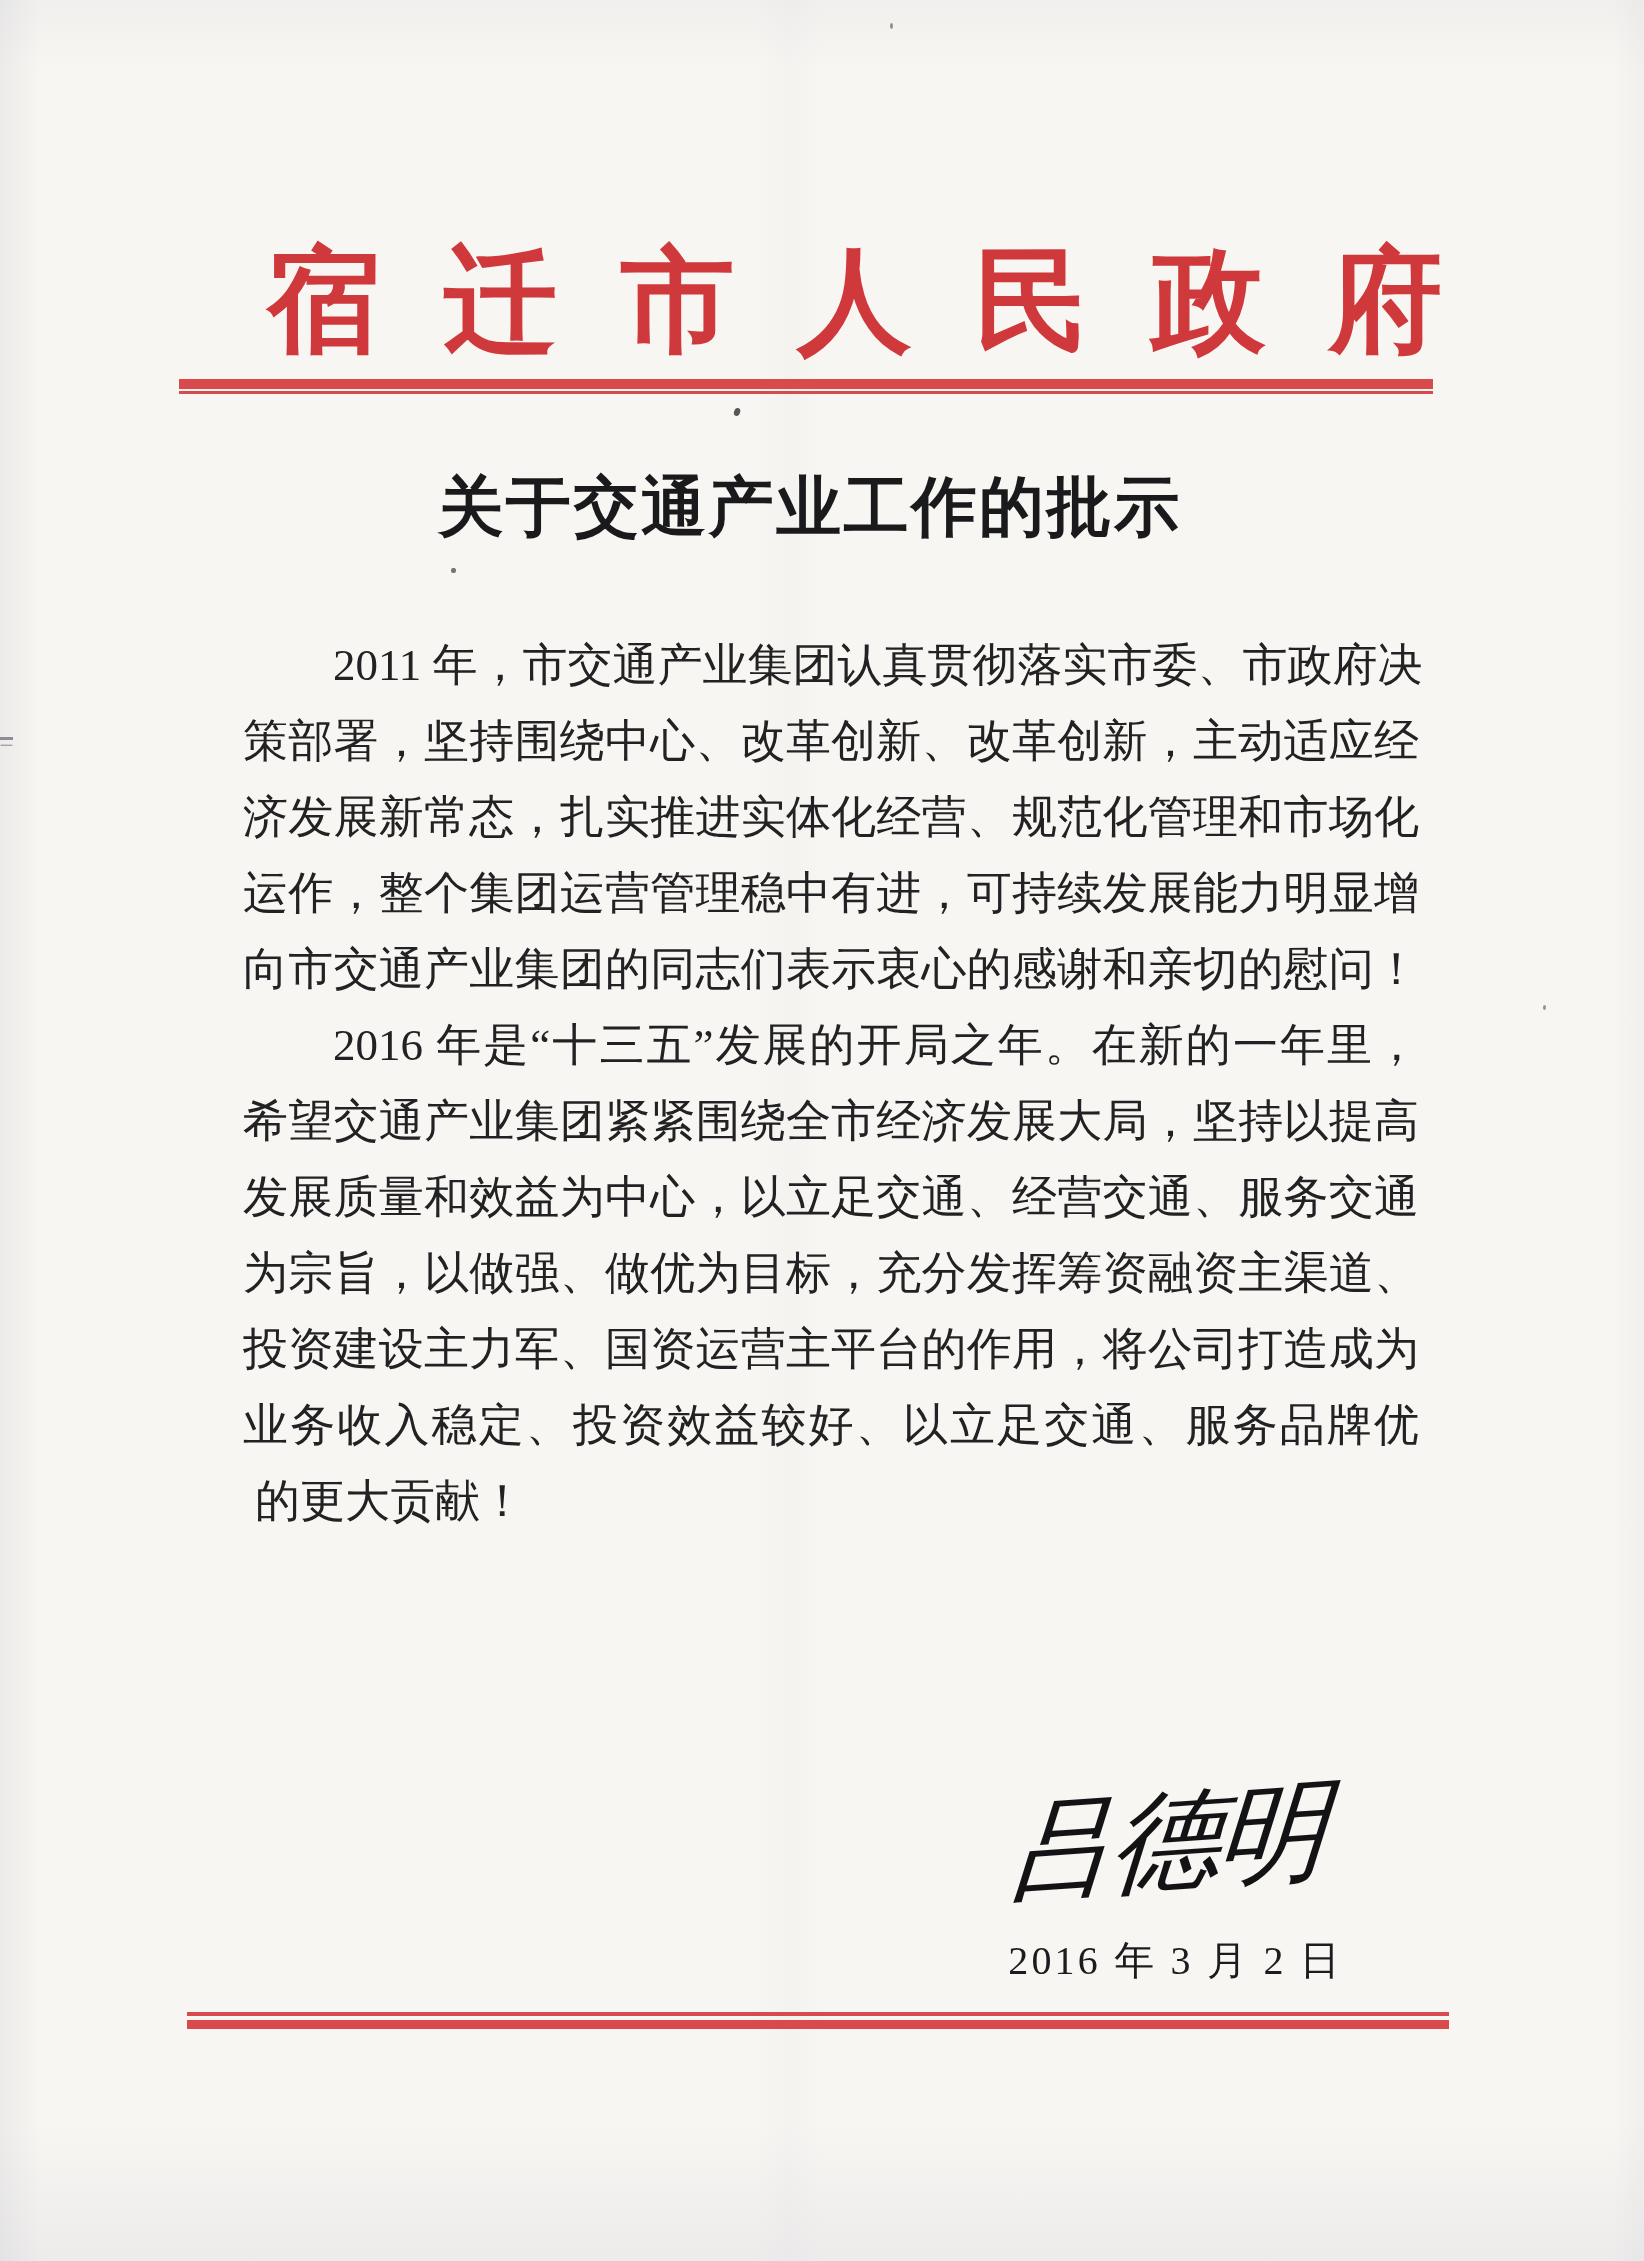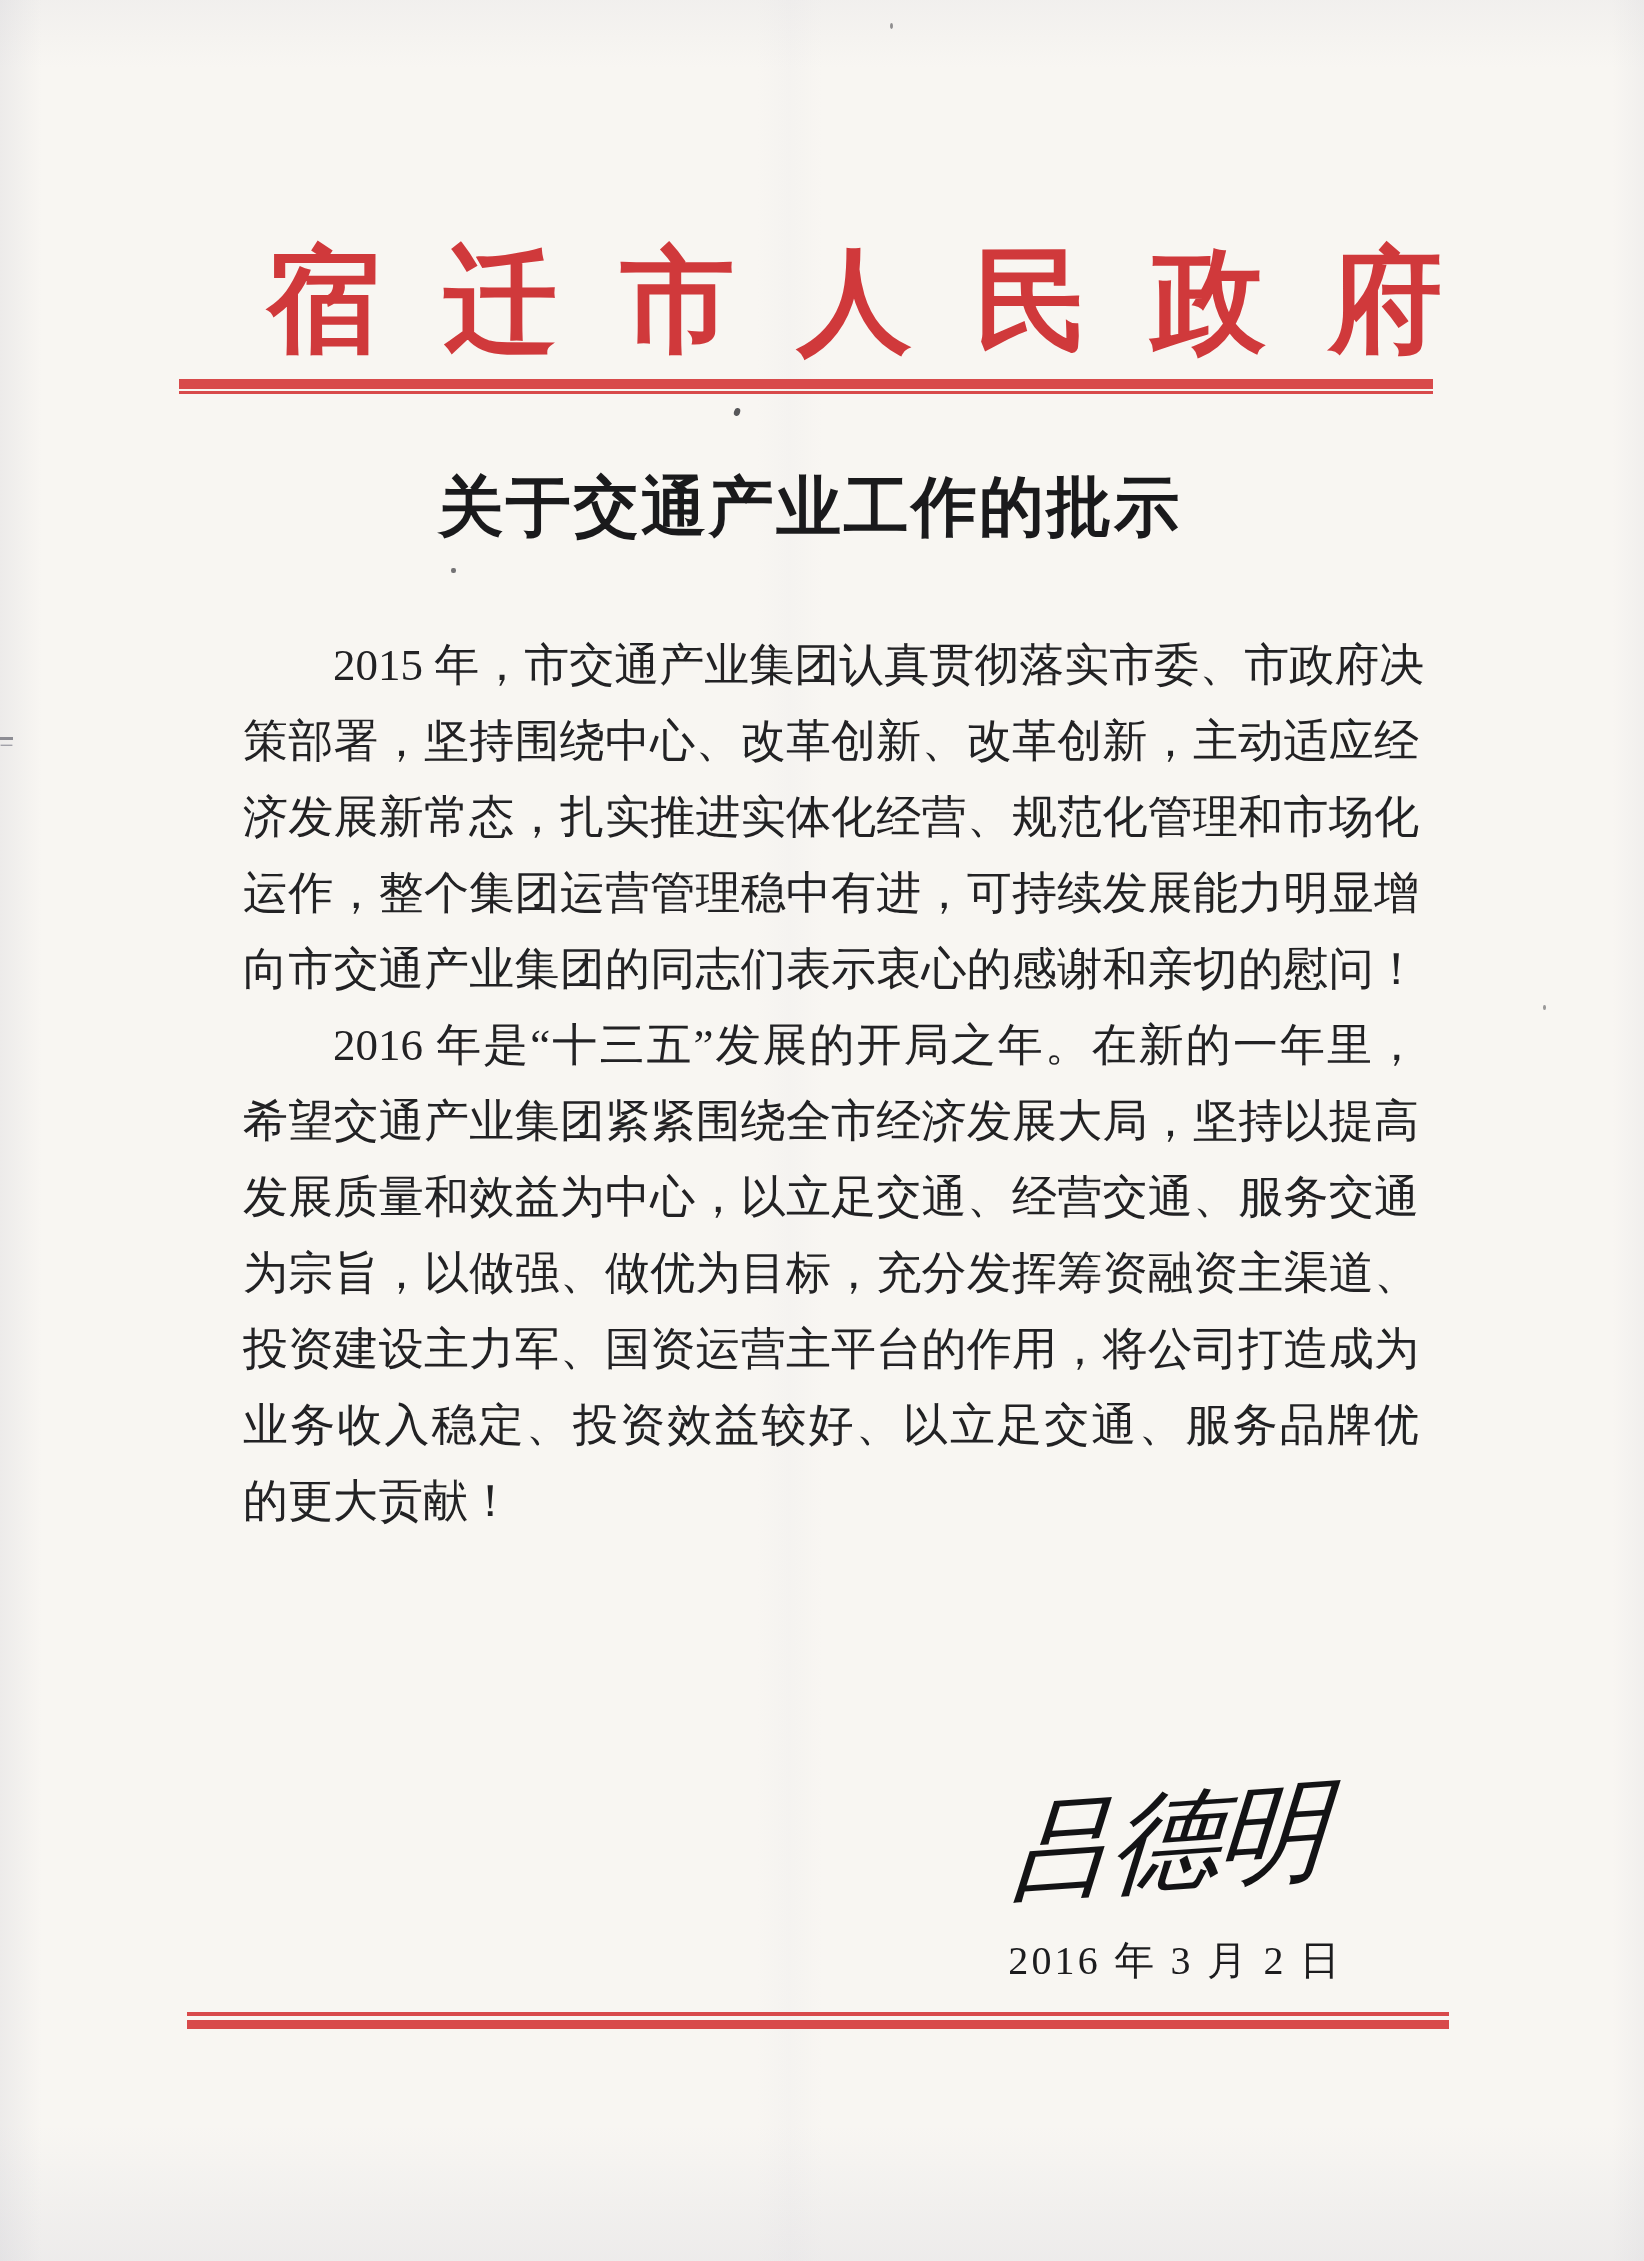--- a/index.html
+++ b/index.html
@@ -64,21 +64,21 @@
     font-size:45px;
     line-height:76px;
     color:var(--ink);
   }
   .line{
     text-align:justify;
     text-align-last:justify;
     white-space:nowrap;
   }
   .line.indent{text-indent:90px;}
-  .line.short{text-align-last:left;white-space:normal;}
+  .line.short{text-align-last:left;white-space:normal;margin-left:12px;}
 
   
   .signature{
     position:absolute;
     top:1768px;left:964px;width:400px;
     text-align:center;
     font-size:110px;
     line-height:148px;
     color:#131315;
     font-style:italic;
@@ -121,21 +121,21 @@
   <div class="org-name">宿迁市人民政府</div>
   <div class="rule-top">
     <div class="bar-thick"></div>
     <div class="bar-gap"></div>
     <div class="bar-thin"></div>
   </div>
 
   <h1 class="doc-title">关于交通产业工作的批示</h1>
 
   <div class="doc-body">
-    <div class="line indent">2015 年，市交通产业集团认真贯彻落实市委、市政府决</div>
+    <div class="line indent">2011 年，市交通产业集团认真贯彻落实市委、市政府决</div>
     <div class="line">策部署，坚持围绕中心、改革创新、改革创新，主动适应经</div>
     <div class="line">济发展新常态，扎实推进实体化经营、规范化管理和市场化</div>
     <div class="line">运作，整个集团运营管理稳中有进，可持续发展能力明显增</div>
     <div class="line">向市交通产业集团的同志们表示衷心的感谢和亲切的慰问！</div>
     <div class="line indent">2016 年是“十三五”发展的开局之年。在新的一年里，</div>
     <div class="line">希望交通产业集团紧紧围绕全市经济发展大局，坚持以提高</div>
     <div class="line">发展质量和效益为中心，以立足交通、经营交通、服务交通</div>
     <div class="line">为宗旨，以做强、做优为目标，充分发挥筹资融资主渠道、</div>
     <div class="line">投资建设主力军、国资运营主平台的作用，将公司打造成为</div>
     <div class="line">业务收入稳定、投资效益较好、以立足交通、服务品牌优</div>

